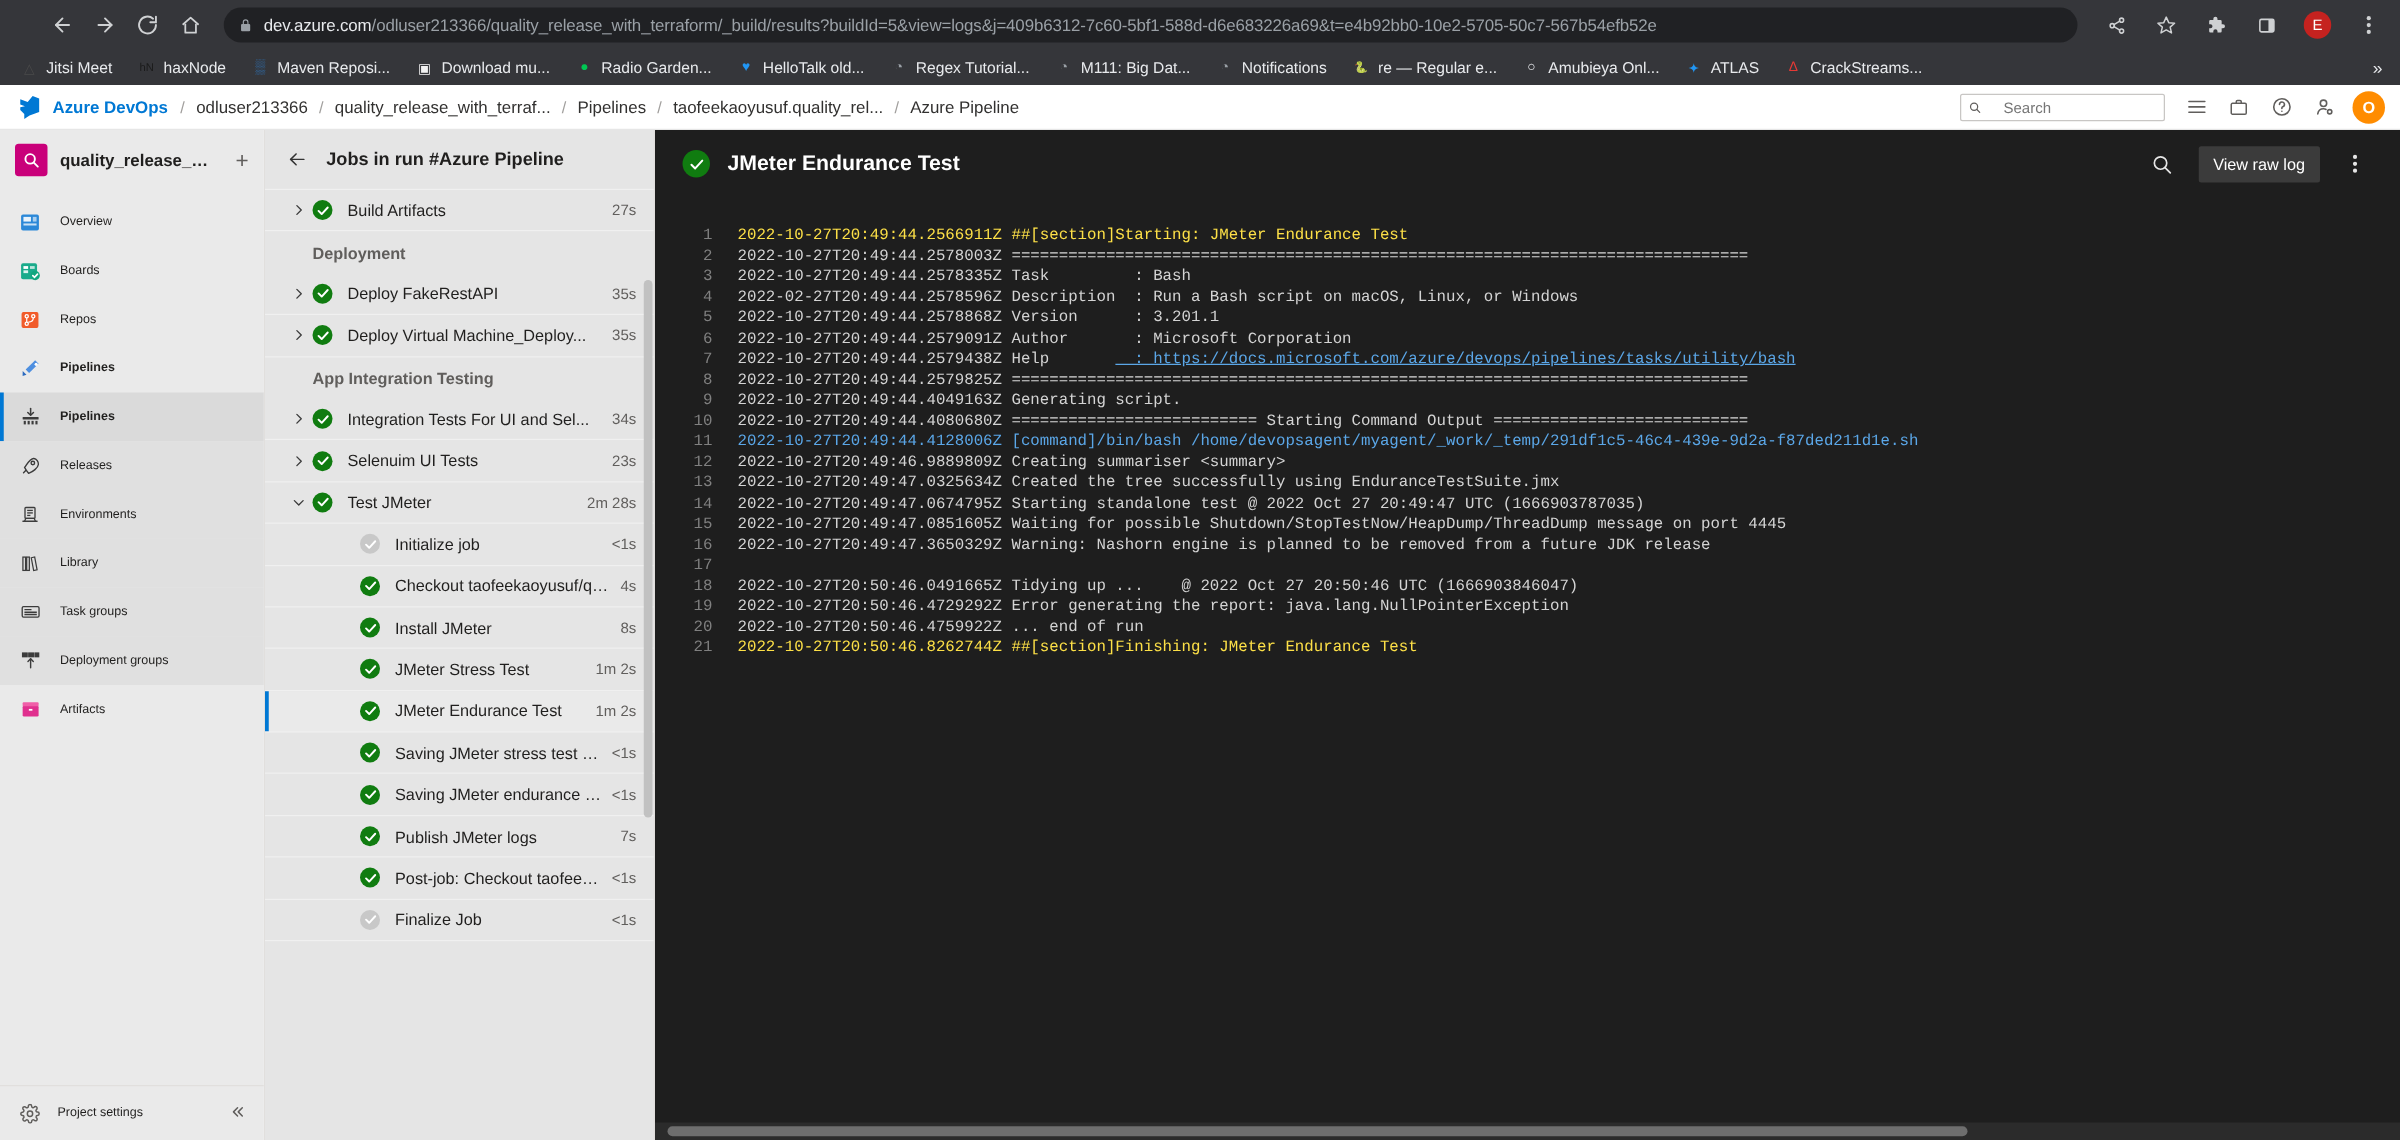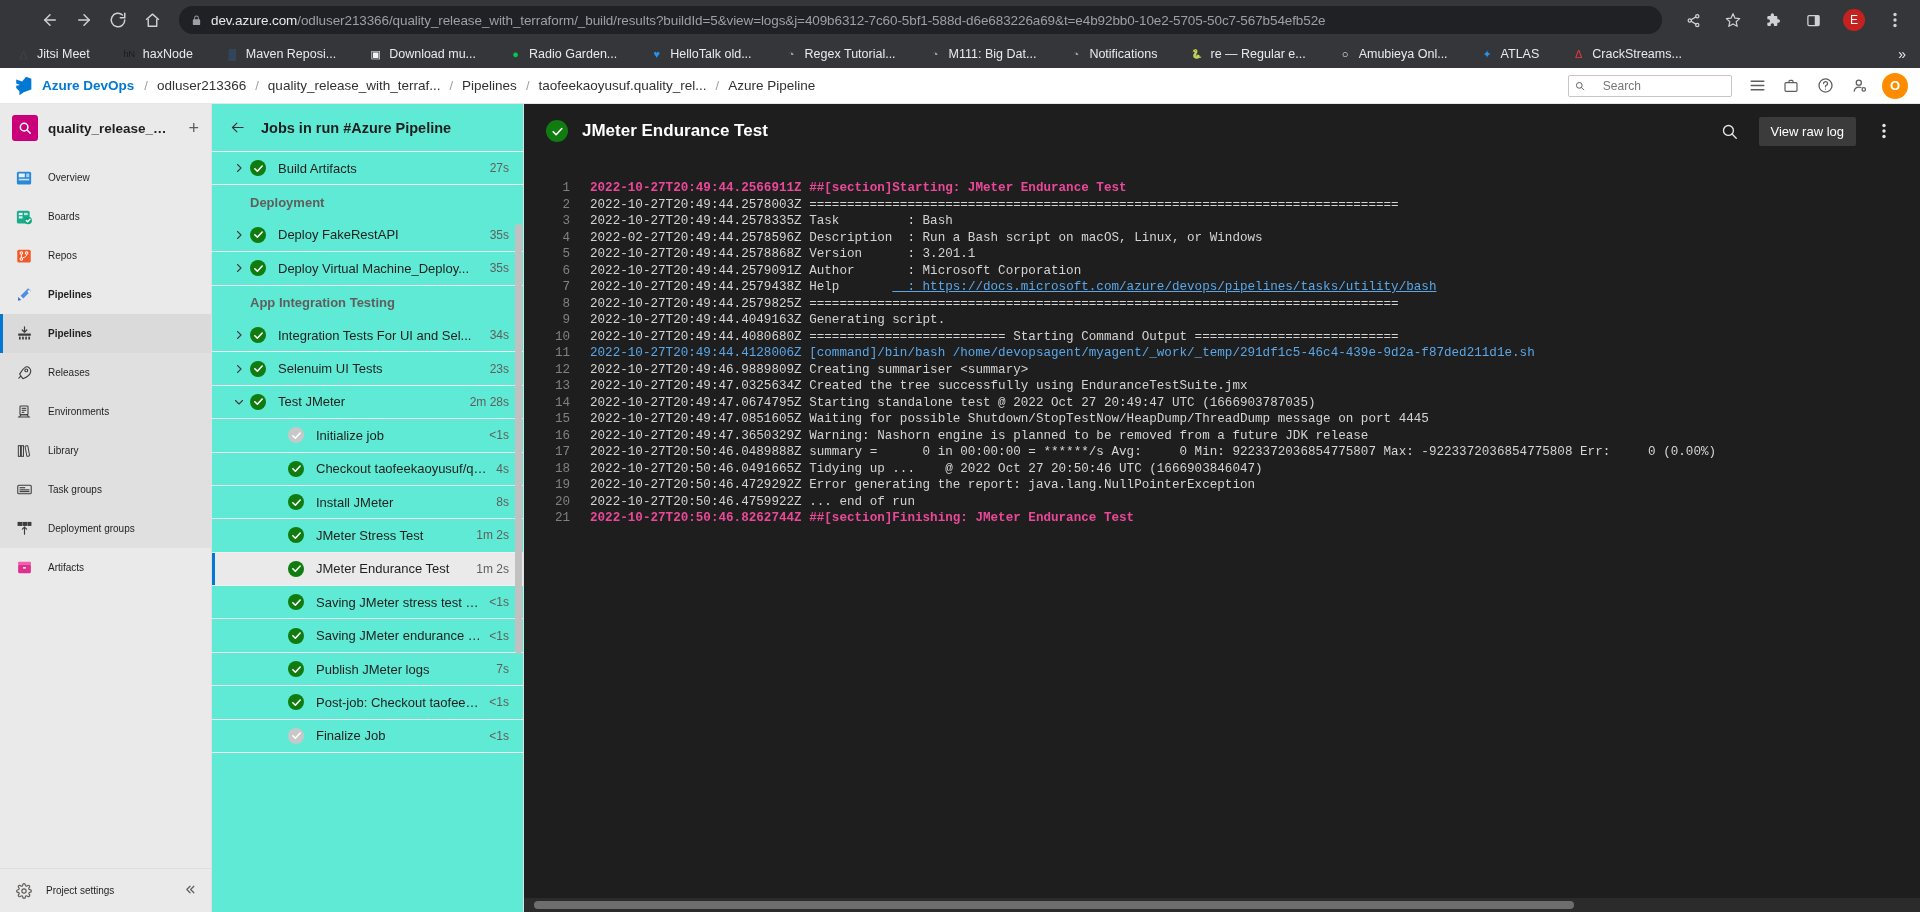--- a/index.html
+++ b/index.html
@@ -65,21 +65,21 @@
     font-size: 12px; display: flex; align-items: center; justify-content: center;
     margin: 0 5px;
   }
 
   
   .bookmarks-row {
     height: 28px;
     display: flex;
     align-items: center;
     padding: 0 8px;
-    gap: 16px;
+    gap: 4px;
     background: #35363a;
     position: relative;
   }
   .bm {
     display: flex; align-items: center;
     gap: 6px;
     padding: 3px 8px;
     border-radius: 4px;
     cursor: pointer;
     flex: 0 0 auto;
@@ -205,21 +205,21 @@
     padding: 0 10px 0 14px; gap: 12px;
     border-top: 1px solid #e1dfdd;
     background: #eaeaea;
   }
   .proj-settings .nav-label { flex: 1 1 auto; }
   .collapse-btn { color: #605e5c; font-size: 14px; cursor: pointer; padding: 4px; }
 
   
   .jobs-panel {
     width: 312px; flex: 0 0 312px;
-    background: #5eead4;
+    background: #e5e5e5;
     border-right: 1px solid #e1dfdd;
     display: flex; flex-direction: column;
     position: relative;
   }
   .jobs-head {
     height: 48px; display: flex; align-items: center;
     gap: 14px; padding-left: 16px;
     border-bottom: 1px solid #f0f0f0;
     flex: 0 0 48px;
   }
@@ -334,21 +334,21 @@
     color: #d4d4d4;
     padding: 0 0 0 0;
   }
   .ln-no {
     width: 46px; flex: 0 0 46px;
     text-align: right; color: #808080;
     margin-right: 20px;
     user-select: none;
   }
   .ln-txt { white-space: pre; }
-  .ln-green { color: #ec4899; font-weight: bold; }
+  .ln-green { color: #fde047; }
   .ln-blue  { color: #5ba7e8; }
   .ln-link  { color: #5ba7e8; text-decoration: underline; }
 
   .log-hscroll {
     position: absolute; bottom: 0; left: 0; right: 0;
     height: 14px; background: #2b2b2b;
   }
   .log-hscroll .thumb {
     position: absolute; top: 3px; height: 8px;
     background: #6e6e6e; border-radius: 4px;
@@ -981,21 +981,21 @@
         <div class="log-line"><span class="ln-no">7</span><span class="ln-txt">2022-10-27T20:49:44.2579438Z Help       <span class="ln-link">  : https://docs.microsoft.com/azure/devops/pipelines/tasks/utility/bash</span></span></div>
         <div class="log-line"><span class="ln-no">8</span><span class="ln-txt">2022-10-27T20:49:44.2579825Z ==============================================================================</span></div>
         <div class="log-line"><span class="ln-no">9</span><span class="ln-txt">2022-10-27T20:49:44.4049163Z Generating script.</span></div>
         <div class="log-line"><span class="ln-no">10</span><span class="ln-txt">2022-10-27T20:49:44.4080680Z ========================== Starting Command Output ===========================</span></div>
         <div class="log-line"><span class="ln-no">11</span><span class="ln-txt ln-blue">2022-10-27T20:49:44.4128006Z [command]/bin/bash /home/devopsagent/myagent/_work/_temp/291df1c5-46c4-439e-9d2a-f87ded211d1e.sh</span></div>
         <div class="log-line"><span class="ln-no">12</span><span class="ln-txt">2022-10-27T20:49:46.9889809Z Creating summariser &lt;summary&gt;</span></div>
         <div class="log-line"><span class="ln-no">13</span><span class="ln-txt">2022-10-27T20:49:47.0325634Z Created the tree successfully using EnduranceTestSuite.jmx</span></div>
         <div class="log-line"><span class="ln-no">14</span><span class="ln-txt">2022-10-27T20:49:47.0674795Z Starting standalone test @ 2022 Oct 27 20:49:47 UTC (1666903787035)</span></div>
         <div class="log-line"><span class="ln-no">15</span><span class="ln-txt">2022-10-27T20:49:47.0851605Z Waiting for possible Shutdown/StopTestNow/HeapDump/ThreadDump message on port 4445</span></div>
         <div class="log-line"><span class="ln-no">16</span><span class="ln-txt">2022-10-27T20:49:47.3650329Z Warning: Nashorn engine is planned to be removed from a future JDK release</span></div>
-        <div class="log-line"><span class="ln-no">17</span><span class="ln-txt">2022-10-27T20:50:46.0489888Z summary =      0 in 00:00:00 = ******/s Avg:     0 Min: 9223372036854775807 Max: -9223372036854775808 Err:     0 (0.00%)</span></div>
+        <div class="log-line"><span class="ln-no">17</span></div>
         <div class="log-line"><span class="ln-no">18</span><span class="ln-txt">2022-10-27T20:50:46.0491665Z Tidying up ...    @ 2022 Oct 27 20:50:46 UTC (1666903846047)</span></div>
         <div class="log-line"><span class="ln-no">19</span><span class="ln-txt">2022-10-27T20:50:46.4729292Z Error generating the report: java.lang.NullPointerException</span></div>
         <div class="log-line"><span class="ln-no">20</span><span class="ln-txt">2022-10-27T20:50:46.4759922Z ... end of run</span></div>
         <div class="log-line"><span class="ln-no">21</span><span class="ln-txt ln-green">2022-10-27T20:50:46.8262744Z ##[section]Finishing: JMeter Endurance Test</span></div>
       </div>
     <div class="log-hscroll">
       <div class="thumb" style="left:10px;width:1040px;"></div>
     </div>
   </div>
 </div>

